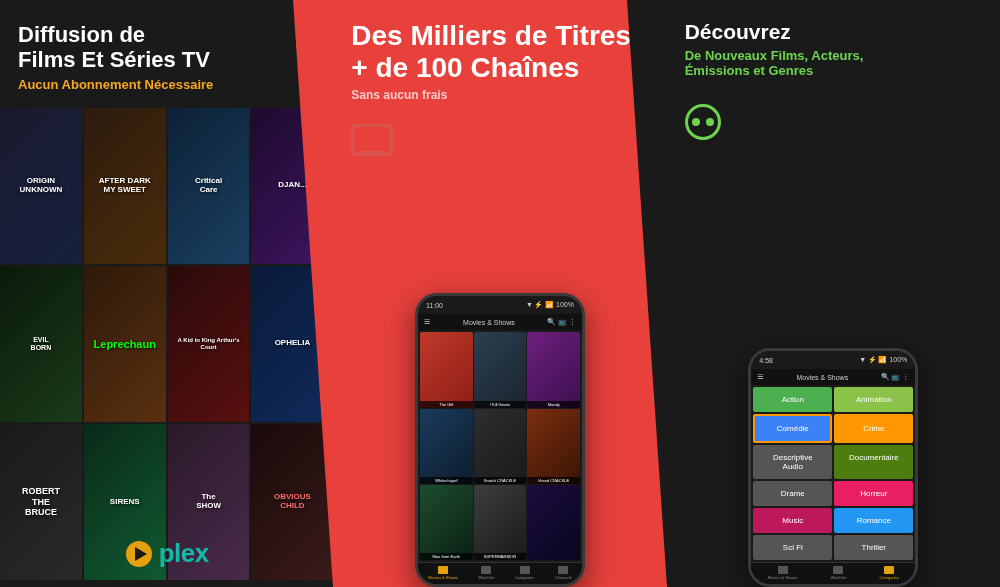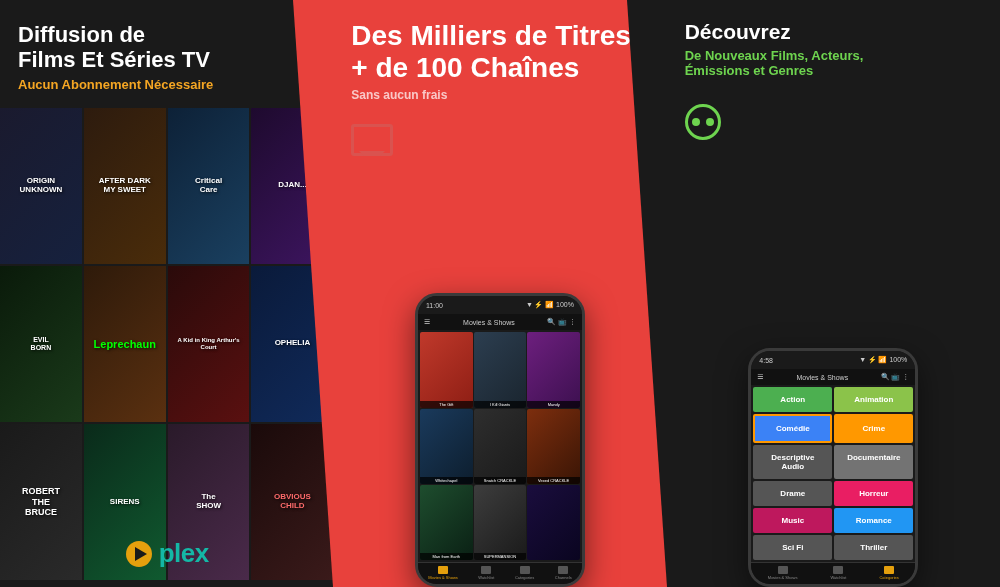--- a/index.html
+++ b/index.html
@@ -275,28 +275,28 @@
       grid-template-columns: 1fr 1fr;
       gap: 2px;
       padding: 2px;
     }
     .cat-cell {
       padding: 8px 12px;
       border-radius: 2px;
       text-align: center;
       font-size: 8px;
       color: white;
-      font-weight: bold;
+      font-weight: normal;
     }
     .cat-action { background: #4caf50; }
     .cat-animation { background: #8bc34a; }
     .cat-comedie { background: #3b82f6; border: 2px solid #ff9800; }
     .cat-crime { background: #ff9800; border: 2px solid #ff9800; }
     .cat-desc-audio { background: #555; }
-    .cat-documentaire { background: #737373; }
+    .cat-documentaire { background: #4d7c0f; }
     .cat-drame { background: #555; }
     .cat-horreur { background: #e91e63; }
     .cat-music { background: #be185d; }
     .cat-romance { background: #2196f3; }
     .cat-sci-fi { background: #555; }
     .cat-thriller { background: #555; }
 
     
     .browse-icon {
       width: 44px;

